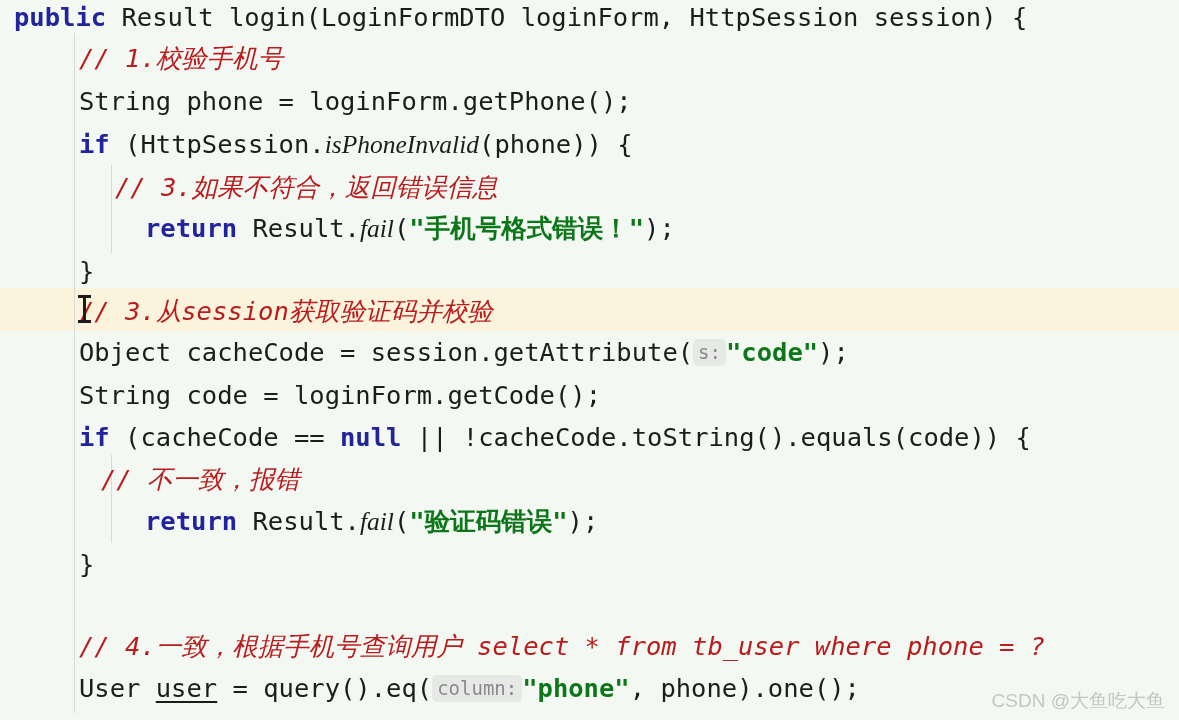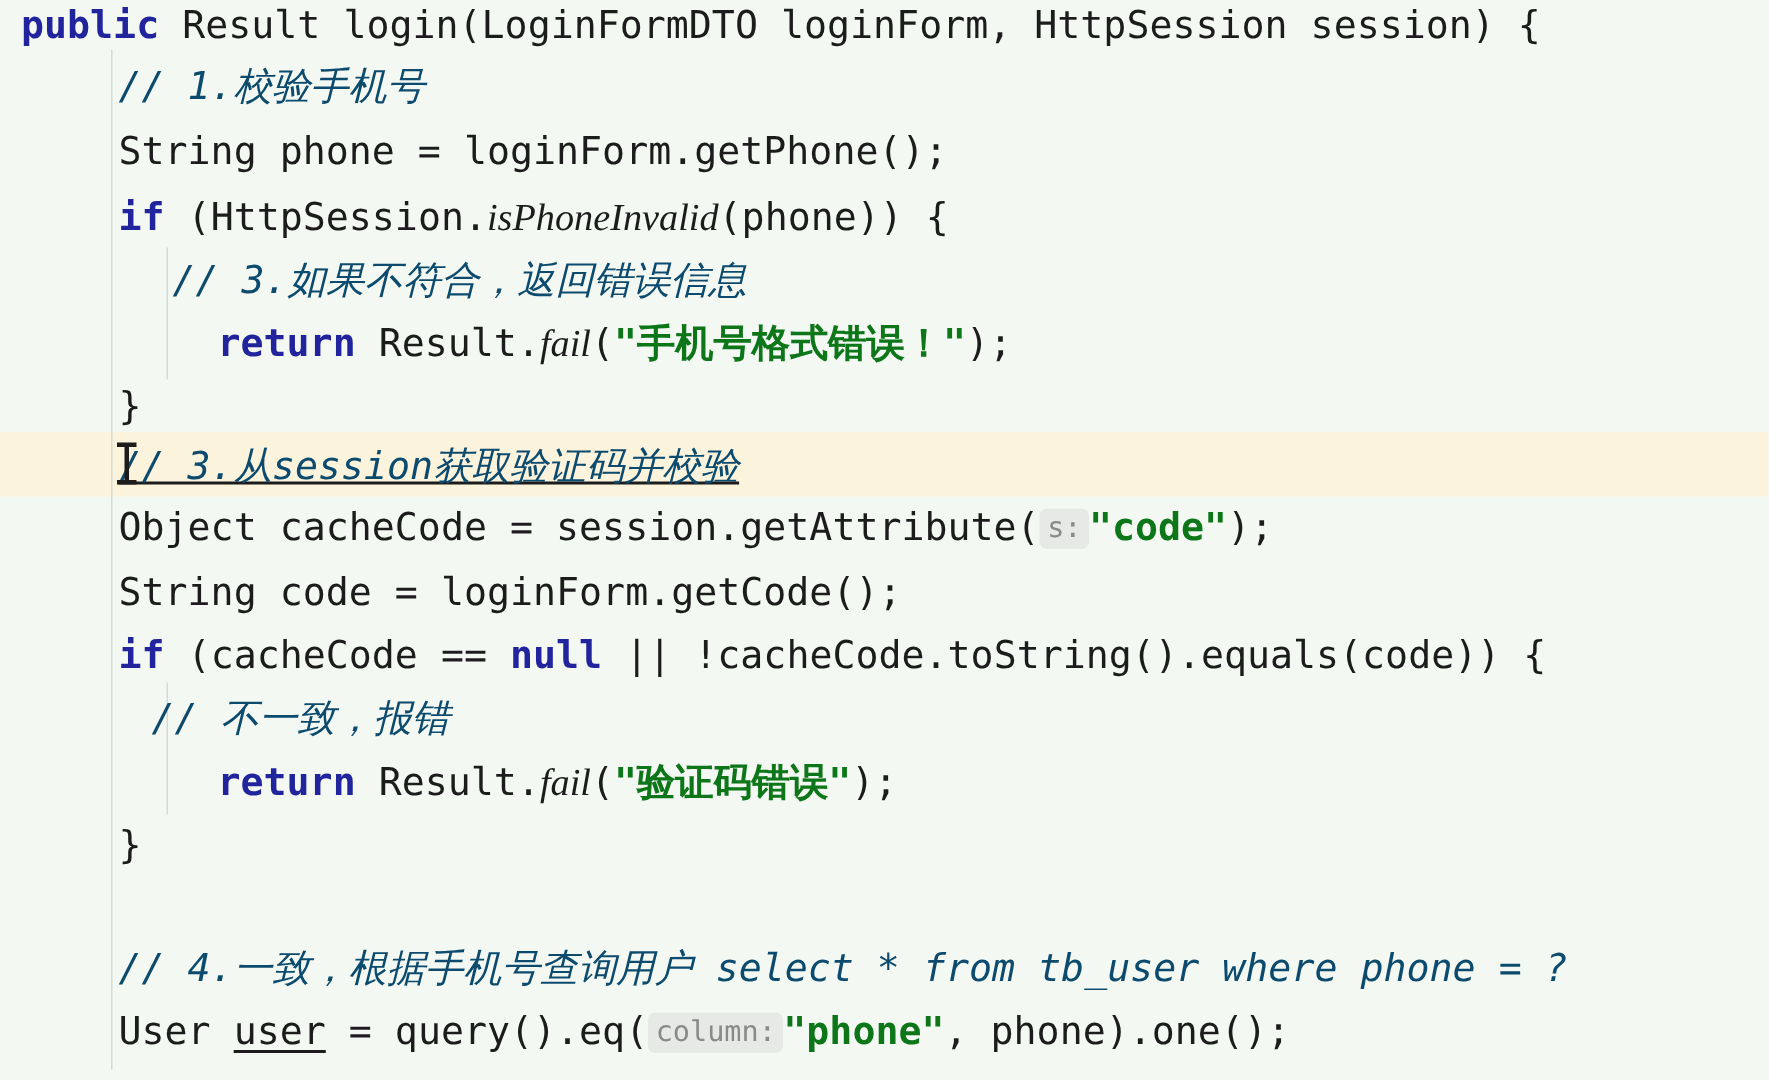--- a/index.html
+++ b/index.html
@@ -52,21 +52,21 @@
     white-space: pre;
     font-size: 25.5px;
     line-height: 47px;
     height: 47px;
     letter-spacing: 0px;
     color: #1c1c1c;
   }
   
   .kw   { color: #21249c; font-weight: bold; }
   .str  { color: #0c7618; font-weight: bold; }
-  .cmt  { color: #0c4a6e; font-style: italic; }
+  .cmt  { color: #b91c1c; font-style: italic; }
   .mth  { font-style: italic; font-family: Liberation Serif, serif; }
   .pln  { color: #1c1c1c; }
   .fld  { color: #1c1c1c; text-decoration: underline; text-underline-offset: 4px; }
   .hint {
     color: #8a8a8a;
     font-size: 19px;
     background: #e6e9e6;
     border-radius: 5px;
     padding: 2px 5px 3px 5px;
     font-style: normal;
@@ -127,21 +127,21 @@
     <div class="line" style="top:78px; left:79px;"><span class="pln">String phone = loginForm.getPhone();</span></div>
 
     <div class="line" style="top:121px; left:79px;"><span class="kw">if</span><span class="pln"> (HttpSession.</span><span class="mth">isPhoneInvalid</span><span class="pln">(phone)) {</span></div>
 
     <div class="line" style="top:164px; left:115px;"><span class="cmt">// 3.如果不符合，返回错误信息</span></div>
 
     <div class="line" style="top:205px; left:145px;"><span class="kw">return</span><span class="pln"> Result.</span><span class="mth">fail</span><span class="pln">(</span><span class="str">"手机号格式错误！"</span><span class="pln">);</span></div>
 
     <div class="line" style="top:248px; left:79px;"><span class="pln">}</span></div>
 
-    <div class="line" style="top:288px; left:79px;text-decoration:underline;"><span class="cmt">// 3.从session获取验证码并校验</span></div>
+    <div class="line" style="top:288px; left:79px;"><span class="cmt">// 3.从session获取验证码并校验</span></div>
 
     <div class="line" style="top:329px; left:79px;text-align:right;"><span class="pln">Object cacheCode = session.getAttribute(</span><span class="hint">s:</span><span class="str">"code"</span><span class="pln">);</span></div>
 
     <div class="line" style="top:372px; left:79px;"><span class="pln">String code = loginForm.getCode();</span></div>
 
     <div class="line" style="top:414px; left:79px;"><span class="kw">if</span><span class="pln"> (cacheCode == </span><span class="kw">null</span><span class="pln"> || !cacheCode.toString().equals(code)) {</span></div>
 
     <div class="line" style="top:456px; left:101px;"><span class="cmt">// 不一致，报错</span></div>
 
     <div class="line" style="top:498px; left:145px;"><span class="kw">return</span><span class="pln"> Result.</span><span class="mth">fail</span><span class="pln">(</span><span class="str">"验证码错误"</span><span class="pln">);</span></div>
@@ -155,14 +155,15 @@
     <div class="line" style="top:665px; left:79px;"><span class="pln">User </span><span class="fld">user</span><span class="pln"> = query().eq(</span><span class="hint">column:</span><span class="str">"phone"</span><span class="pln">, phone).one();</span></div>
 
   </div>
 
   <div class="ibeam">
     <div class="bar-t"></div>
     <div class="stem"></div>
     <div class="bar-b"></div>
   </div>
 
+  <div class="watermark">CSDN @大鱼吃大鱼</div>
 
 </div>
 
 </body></html>

